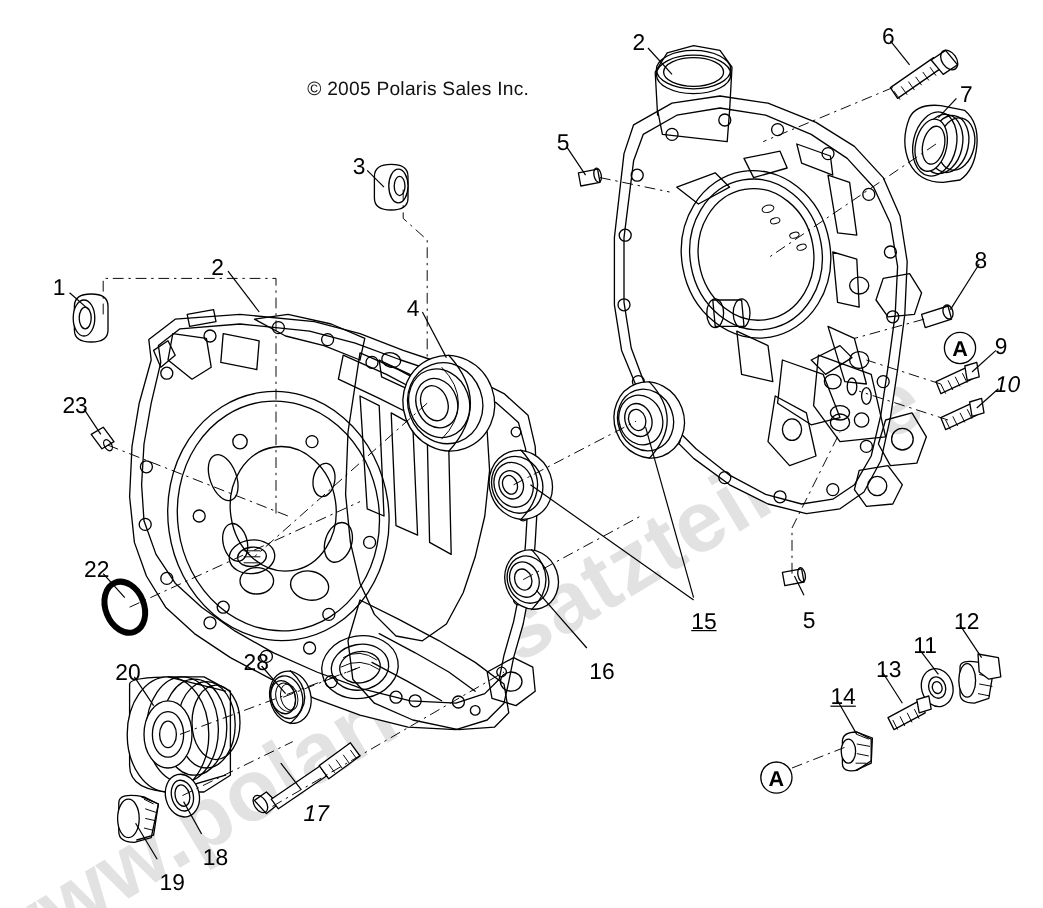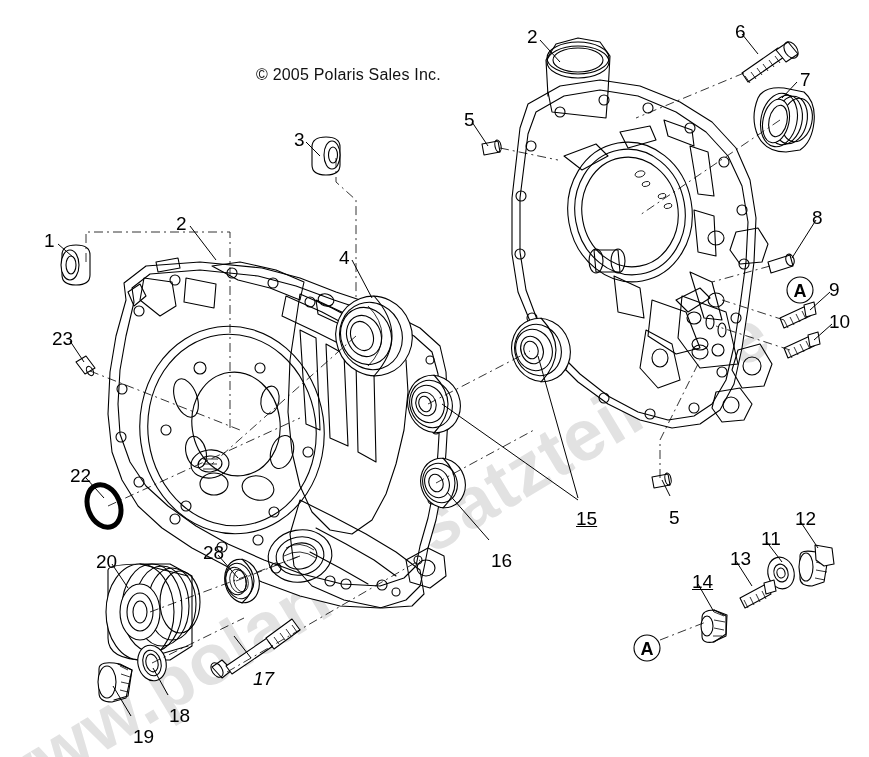--- a/index.html
+++ b/index.html
@@ -548,21 +548,21 @@
       <div class="lbl" style="left: 169px; top: 706px;">18</div>
       <div class="lbl" style="left: 253px; top: 669px; font-style: italic;">17</div>
       <div class="lbl" style="left: 491px; top: 551px;">16</div>
       <div class="lbl" style="left: 576px; top: 509px; text-decoration: underline;">15</div>
       <div class="lbl" style="left: 527px; top: 27px;">2</div>
       <div class="lbl" style="left: 464px; top: 110px;">5</div>
       <div class="lbl" style="left: 735px; top: 22px;">6</div>
       <div class="lbl" style="left: 800px; top: 70px;">7</div>
       <div class="lbl" style="left: 812px; top: 208px;">8</div>
       <div class="lbl" style="left: 829px; top: 280px;">9</div>
-      <div class="lbl" style="left: 829px; top: 312px;">10</div>
+      <div class="lbl" style="left: 829px; top: 312px; font-style: italic;">10</div>
       <div class="lbl" style="left: 669px; top: 508px;">5</div>
       <div class="lbl" style="left: 795px; top: 509px;">12</div>
       <div class="lbl" style="left: 761px; top: 529px;">11</div>
       <div class="lbl" style="left: 730px; top: 549px;">13</div>
       <div class="lbl" style="left: 692px; top: 572px; text-decoration: underline;">14</div>
     </div>
 
 </div>
 
 </body></html>

